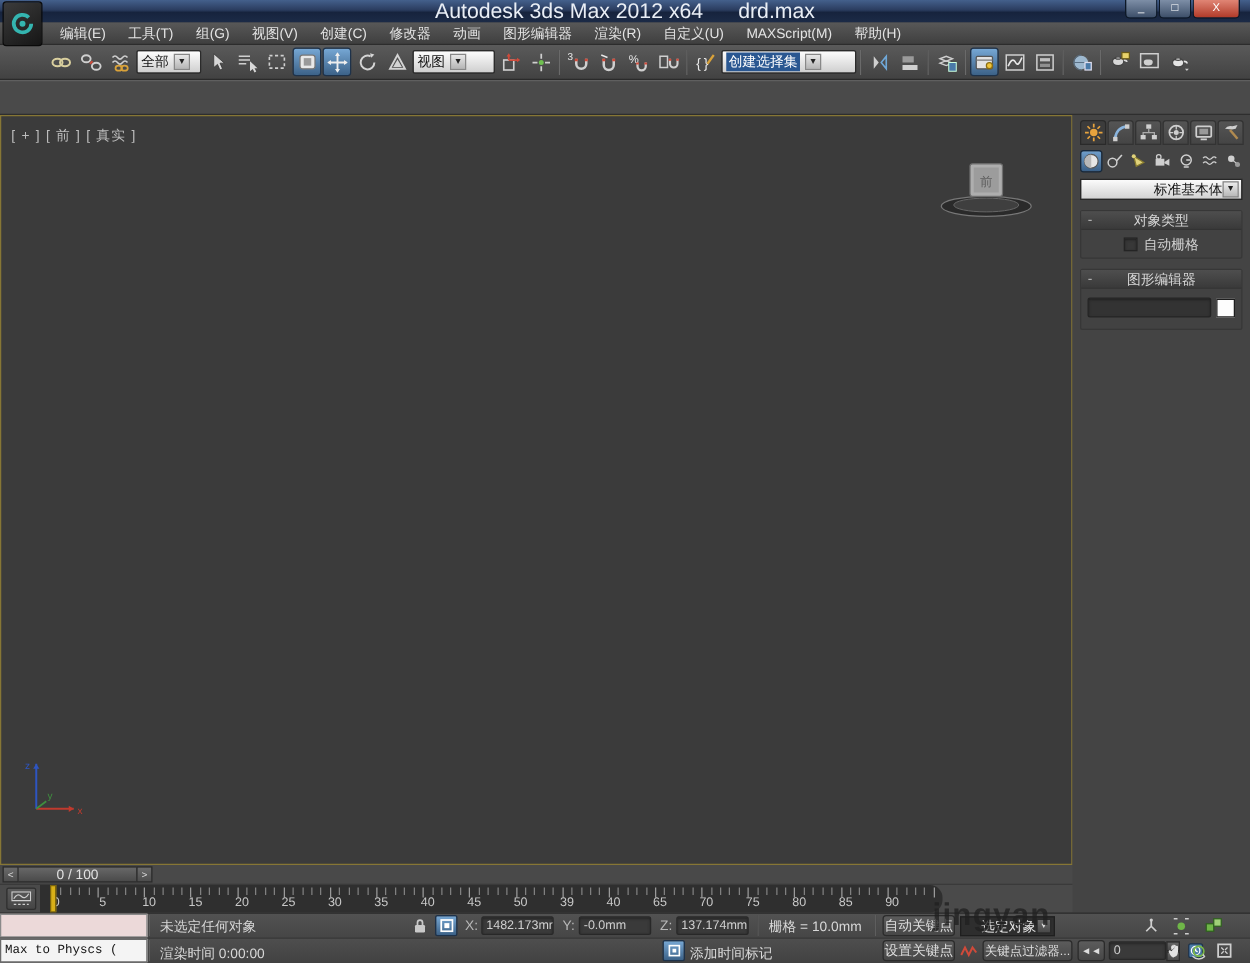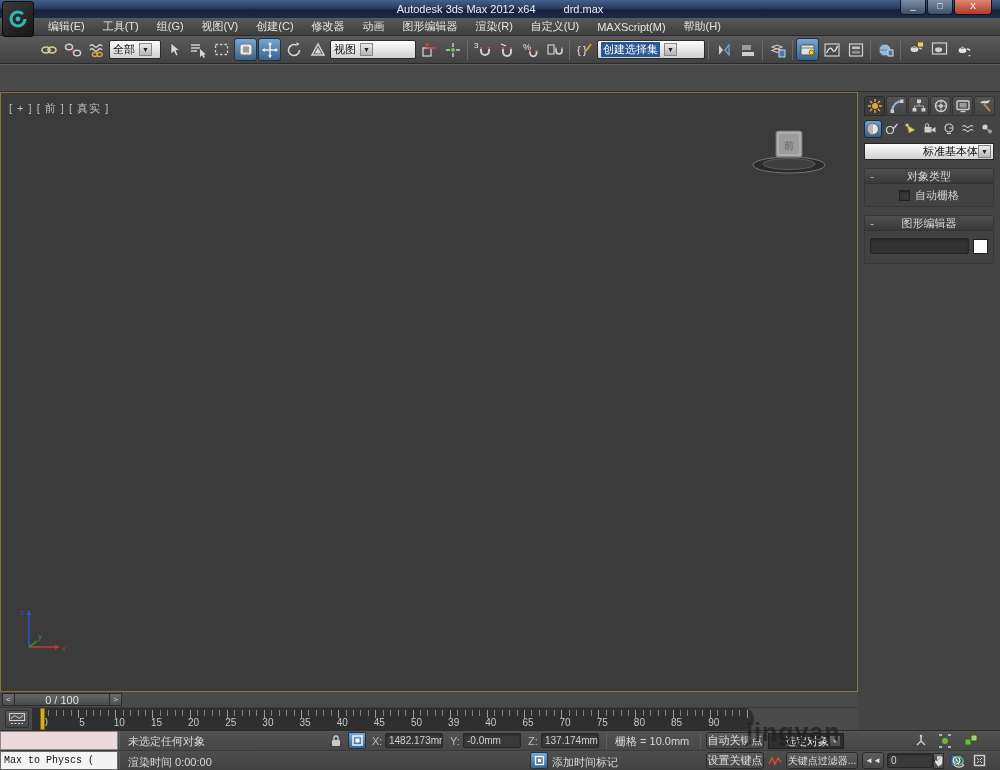--- a/index.html
+++ b/index.html
@@ -3,21 +3,21 @@
 <meta charset="utf-8">
 <style>
   * { margin:0; padding:0; box-sizing:border-box; }
   html,body { width:1000px; height:770px; overflow:hidden; background:#444; }
   body { font-family:"Liberation Sans", sans-serif; font-size:11px; color:#d6d6d6; position:relative; }
   .abs { position:absolute; }
 
   
   #titlebar { left:0; top:0; width:1000px; height:18px;
     background:linear-gradient(#44608c 0%, #2a3c5e 45%, #16233d 55%, #1c2b47 100%);
-    display:flex; align-items:center; justify-content:center; color:#e9eef5; font-size:11px; }
+    display:flex; align-items:center; justify-content:center; color:#e9eef5; font-size:17px; }
   #titlebar .file { margin-left:28px; }
   #logo { left:2px; top:1px; width:32px; height:36px; z-index:30;
     background:linear-gradient(145deg,#3b3b3b,#161616); border:1px solid #0a0a0a; border-radius:3px;
     display:flex; align-items:center; justify-content:center; }
   .winbtns { right:8px; top:0; display:flex; z-index:31; }
   .winbtn { width:26px; height:15px; border:1px solid #0d1826; border-top:none; border-radius:0 0 4px 4px;
     background:linear-gradient(#7d8ea6,#3d4f69); color:#fff; font-size:9px; line-height:13px; text-align:center; margin-left:1px;}
   .winbtn.close { width:38px; background:linear-gradient(#e08575,#b03a28); }
 
   
@@ -213,21 +213,21 @@
         <path d="M14.5 9 a5.5 5.5 0 1 1 -3 -4.9" fill="none" stroke="#d4d4d4" stroke-width="1.6"></path>
         <path d="M11 1.5 l3.5 1 -2.5 2.6 Z" fill="#d4d4d4"></path>
       </svg>
     </div>
   <div class="tbtn">
       <svg class="ic" width="18" height="18" viewBox="0 0 18 18">
         <path d="M9 3 L15 14 H3 Z" fill="none" stroke="#d4d4d4" stroke-width="1.5"></path>
         <path d="M9 6.5 L12.5 12.5 h-7 Z" fill="#d4d4d4"></path>
       </svg>
     </div>
-  <div class="tdrop" style="width:86px">
+  <div class="tdrop" style="width:66px">
     <span>视图</span>
       <span class="arrow">▼</span>
   </div>
   <div class="tbtn">
       <svg class="ic" width="18" height="18" viewBox="0 0 18 18">
         <rect x="3" y="7" width="8" height="8" fill="none" stroke="#cfcfcf" stroke-width="1.3"></rect>
         <path d="M7 7 v-4 m0 4 h7" stroke="#cf4a3a" stroke-width="1.4"></path>
         <path d="M7 1.5 l1.8 2.6 h-3.6 Z M16.2 7 l-2.6 1.8 v-3.6 Z" fill="#cf4a3a"></path>
       </svg>
     </div>

